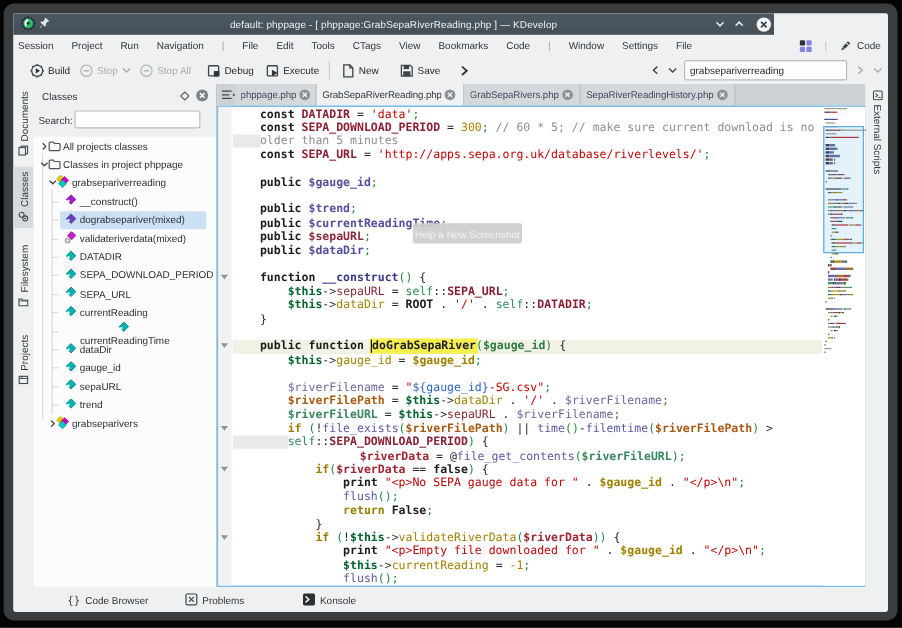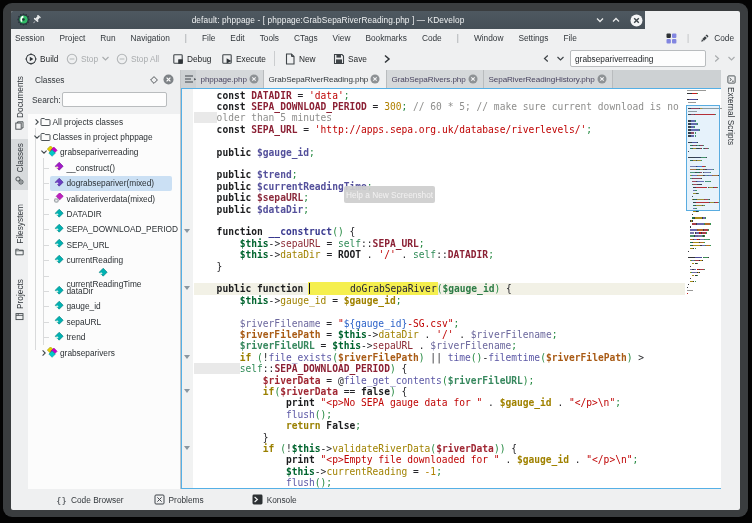--- a/index.html
+++ b/index.html
@@ -107,22 +107,22 @@
 .rfn{color:#6b679d;}
 .rfp{color:#a85a14;font-weight:bold;}
 .rfu{color:#37885e;font-weight:bold;}
 .rdv{color:#a02733;font-weight:bold;}
 .mar{color:#8b2a35;}
 .mar2{color:#8b2a3c;font-weight:bold;}
 .prm{color:#2e7d46;font-weight:bold;}
 .blu{color:#2d63c8;}
 .pln{color:#26262a;}
 .ctor{color:#38388e;font-weight:bold;}
-.mtc{color:#1c1c34;font-weight:normal;background:#f5ef4e;box-shadow:0 0 0 1px #f5ef4e;
-  border-left:1px solid #14141e;padding-left:40px;}
+.mtc{color:#1c1c34;font-weight:bold;background:#f5ef4e;box-shadow:0 0 0 1px #f5ef4e;
+  border-left:1px solid #14141e;}
 #minimap{position:absolute;left:504px;top:0;width:35px;height:399px;background:#fff;}
 .mbar{position:absolute;height:1.3px;opacity:.9;}
 #mm-view{position:absolute;left:0;top:16px;width:34px;height:106px;
   background:rgba(77,166,224,.14);border:1px solid #59ace0;}
 #tooltip{position:absolute;left:162px;top:97px;width:91px;height:17px;
   background:rgba(205,206,206,.93);border-radius:2px;color:#f2f1f1;
   font-size:8.3px;display:flex;align-items:center;justify-content:center;
   white-space:nowrap;}
 
 #bottom-bar{position:absolute;left:0;top:478px;width:729px;height:21px;
@@ -684,21 +684,21 @@
           <div class="cl" style="top: 171px;"><span class="pln">    </span><span class="pln">}</span></div>
           <div class="cl" style="top: 182.4px;"><span class="pln"></span></div>
           <div class="cl cur" style="top: 193.8px;"><span class="pln">    </span><span class="kw">public function </span><span class="mtc">doGrabSepaRiver</span><span class="grn">(</span><span class="prm">$gauge_id</span><span class="grn">)</span><span class="pln"> {</span></div>
           <div class="cl" style="top: 205.2px;"><span class="pln">        </span><span class="ths">$this</span><span class="pln">-&gt;</span><span class="olv">gauge_id</span><span class="pln"> = </span><span class="olvb">$gauge_id</span><span class="grn">;</span></div>
           <div class="cl" style="top: 216.6px;"><span class="pln"></span></div>
           <div class="cl" style="top: 228px;"><span class="pln">        </span><span class="rfn">$riverFilename</span><span class="pln"> = </span><span class="str">"</span><span class="blu">${gauge_id}</span><span class="str">-SG.csv"</span><span class="grn">;</span></div>
           <div class="cl" style="top: 239.4px;"><span class="pln">        </span><span class="rfp">$riverFilePath</span><span class="pln"> = </span><span class="ths">$this</span><span class="pln">-&gt;</span><span class="olv">dataDir</span><span class="pln"> . </span><span class="str">'/'</span><span class="pln"> . </span><span class="rfn">$riverFilename</span><span class="grn">;</span></div>
           <div class="cl" style="top: 250.8px;"><span class="pln">        </span><span class="rfu">$riverFileURL</span><span class="pln"> = </span><span class="ths">$this</span><span class="pln">-&gt;</span><span class="mar">sepaURL</span><span class="pln"> . </span><span class="rfn">$riverFilename</span><span class="grn">;</span></div>
           <div class="cl" style="top: 262.2px;"><span class="pln">        </span><span class="ctrl">if </span><span class="grn">(</span><span class="pln">!</span><span class="ifn">file_exists</span><span class="grn">(</span><span class="rfp">$riverFilePath</span><span class="grn">)</span><span class="pln"> || </span><span class="ifn">time</span><span class="grn">()</span><span class="pln">-</span><span class="ifn">filemtime</span><span class="grn">(</span><span class="rfp">$riverFilePath</span><span class="grn">)</span><span class="pln"> &gt;</span></div>
           <div class="cl" style="top: 273.6px;"><span class="wrapbox" style="width:46.24px;position:absolute"></span><span class="pln">        </span><span class="slf">self</span><span class="pln">::</span><span class="cst">SEPA_DOWNLOAD_PERIOD</span><span class="grn">)</span><span class="pln"> {</span></div>
-          <div class="cl" style="top: 285px;"><span class="pln">            </span><span class="rdv">$riverData</span><span class="pln"> = </span><span class="pln">@</span><span class="ifn">file_get_contents</span><span class="grn">(</span><span class="rfu">$riverFileURL</span><span class="grn">);</span></div>
+          <div class="cl" style="top: 285px; margin-left: 37px;"><span class="pln">            </span><span class="rdv">$riverData</span><span class="pln"> = </span><span class="pln">@</span><span class="ifn">file_get_contents</span><span class="grn">(</span><span class="rfu">$riverFileURL</span><span class="grn">);</span></div>
           <div class="cl" style="top: 296.4px;"><span class="pln">            </span><span class="ctrl">if</span><span class="grn">(</span><span class="rdv">$riverData</span><span class="pln"> == </span><span class="kw">false</span><span class="grn">)</span><span class="pln"> {</span></div>
           <div class="cl" style="top: 307.8px;"><span class="pln">                </span><span class="kw">print </span><span class="str">"&lt;p&gt;No SEPA gauge data for "</span><span class="pln"> . </span><span class="olvb">$gauge_id</span><span class="pln"> . </span><span class="str">"&lt;/p&gt;\n"</span><span class="grn">;</span></div>
           <div class="cl" style="top: 319.2px;"><span class="pln">                </span><span class="ifn">flush</span><span class="grn">();</span></div>
           <div class="cl" style="top: 330.6px;"><span class="pln">                </span><span class="ctrl">return </span><span class="kw">False</span><span class="grn">;</span></div>
           <div class="cl" style="top: 342px;"><span class="pln">            </span><span class="pln">}</span></div>
           <div class="cl" style="top: 353.4px;"><span class="pln">            </span><span class="ctrl">if </span><span class="grn">(</span><span class="pln">!</span><span class="ths">$this</span><span class="pln">-&gt;</span><span class="olv">validateRiverData</span><span class="grn">(</span><span class="rdv">$riverData</span><span class="grn">))</span><span class="pln"> {</span></div>
           <div class="cl" style="top: 364.8px;"><span class="pln">                </span><span class="kw">print </span><span class="str">"&lt;p&gt;Empty file downloaded for "</span><span class="pln"> . </span><span class="olvb">$gauge_id</span><span class="pln"> . </span><span class="str">"&lt;/p&gt;\n"</span><span class="grn">;</span></div>
           <div class="cl" style="top: 376.2px;"><span class="pln">                </span><span class="ths">$this</span><span class="pln">-&gt;</span><span class="olv">currentReading</span><span class="pln"> = </span><span class="num">-1</span><span class="grn">;</span></div>
           <div class="cl" style="top: 387.6px;"><span class="pln">                </span><span class="ifn">flush</span><span class="grn">();</span></div>
         </div>

